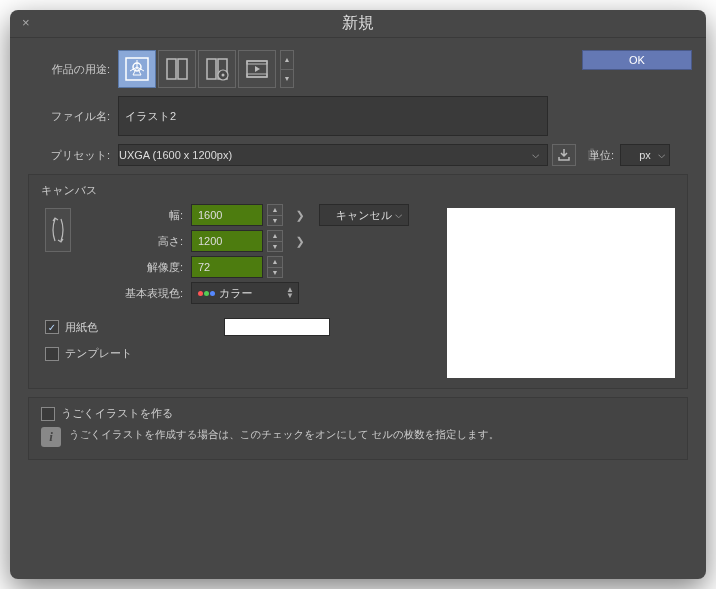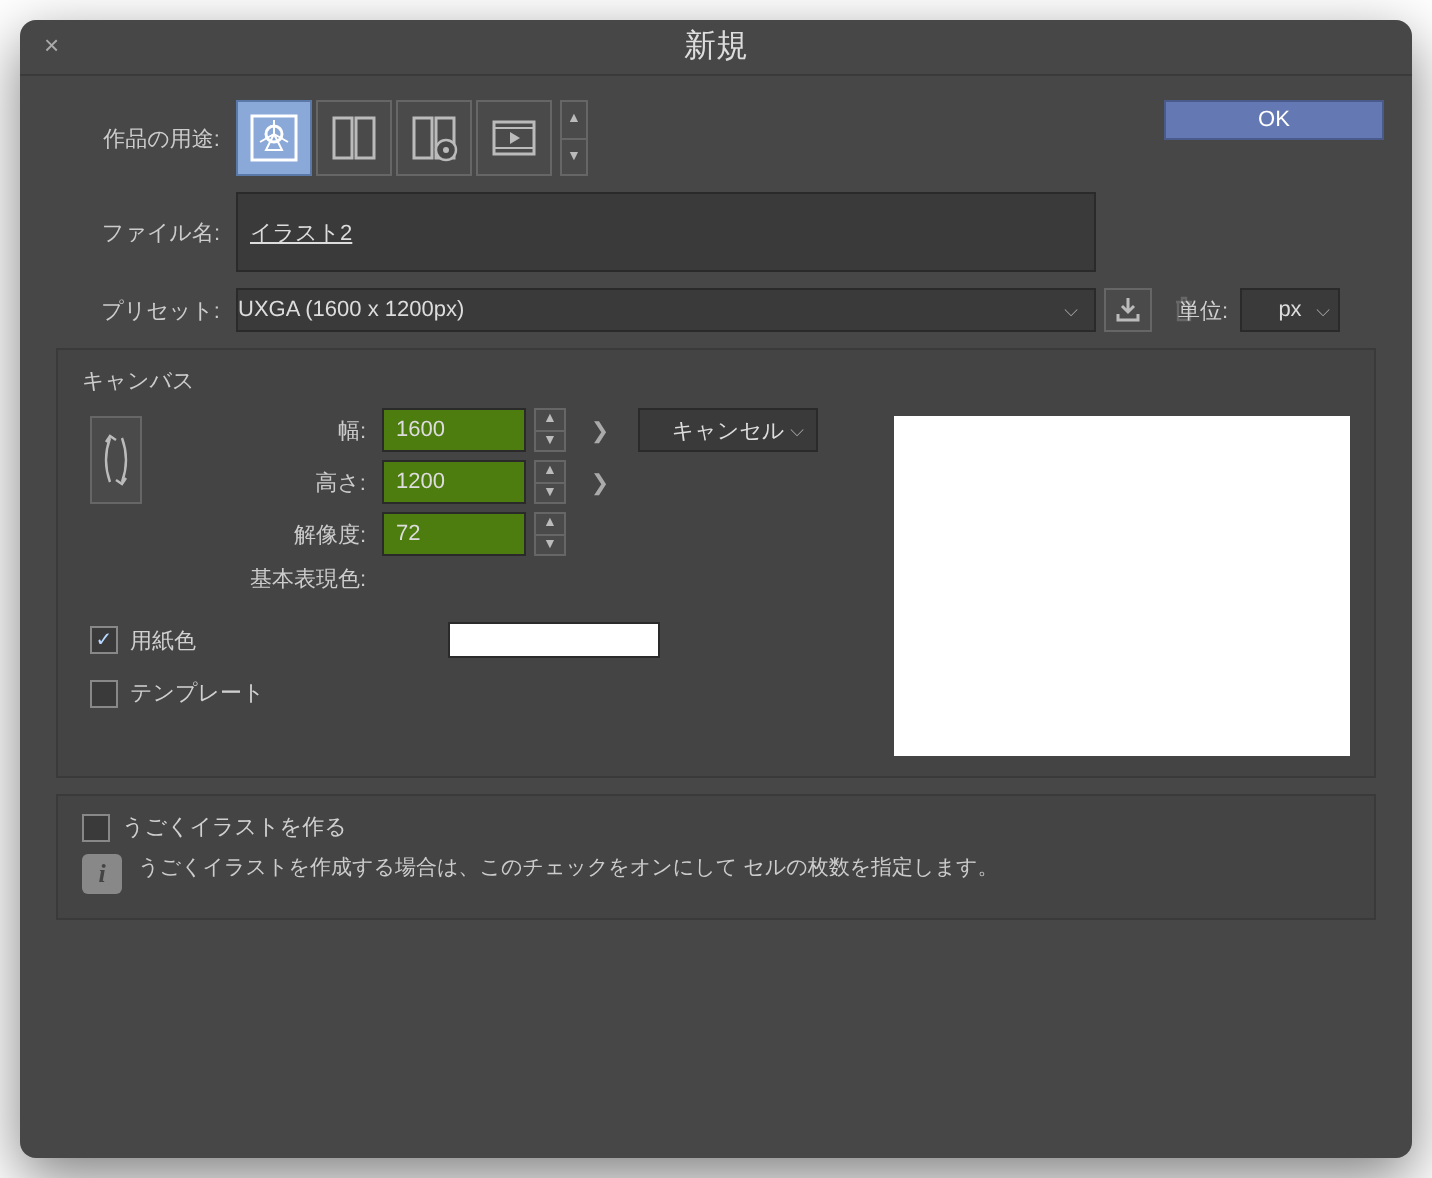--- a/index.html
+++ b/index.html
@@ -52,21 +52,20 @@
   border: 1px solid #333; font-size: 11px;
   display:flex; align-items:center; justify-content:center;
   cursor:pointer;
 }
 .btn-ok { background: #6478b4; color: #fff; border-color:#4a5a8a; }
 .btn-cancel { background: #555; color: #ddd; }
 .text-input {
   background: #3a3a3a; border: 1px solid #2a2a2a;
   color: #ddd; padding: 3px 6px; height: 40px;
   font-size: 11px;
-  text-decoration: underline;
 }
 .filename-input { width: 430px; }
 .preset-select {
   background: #3a3a3a; border: 1px solid #2a2a2a;
   color: #ddd; height: 22px; width: 430px;
   display:flex; align-items:center; 
   position:relative; cursor:pointer;
 }
 .preset-select .chev { position:absolute; right:8px; font-size:9px; color:#aaa; }
 .icon-btn {
@@ -274,20 +273,32 @@
               <div class="field-row">
                 <div class="field-label">解像度:</div>
                 <input class="num-input" value="72" style="">
                 <div class="mini-stepper">
                     <div>▲</div>
                     <div>▼</div>
                   </div>
               </div>
               <div class="field-row">
                 <div class="field-label">基本表現色:</div>
+                <div class="color-sel">
+                  <span class="rgb-dots">
+                    <span style="background:#f55"></span>
+                      <span style="background:#5c5"></span>
+                      <span style="background:#58f"></span>
+                  </span>
+                  <span>カラー</span>
+                  <span class="chev">
+                      <span>▲</span>
+                      <span>▼</span>
+                    </span>
+                </div>
               </div>
             </div>
           </div>
 
           <div class="check-row">
             <div class="checkbox">✓</div>
             <span>用紙色</span>
             <div class="swatch"></div>
           </div>
           <div class="check-row">

